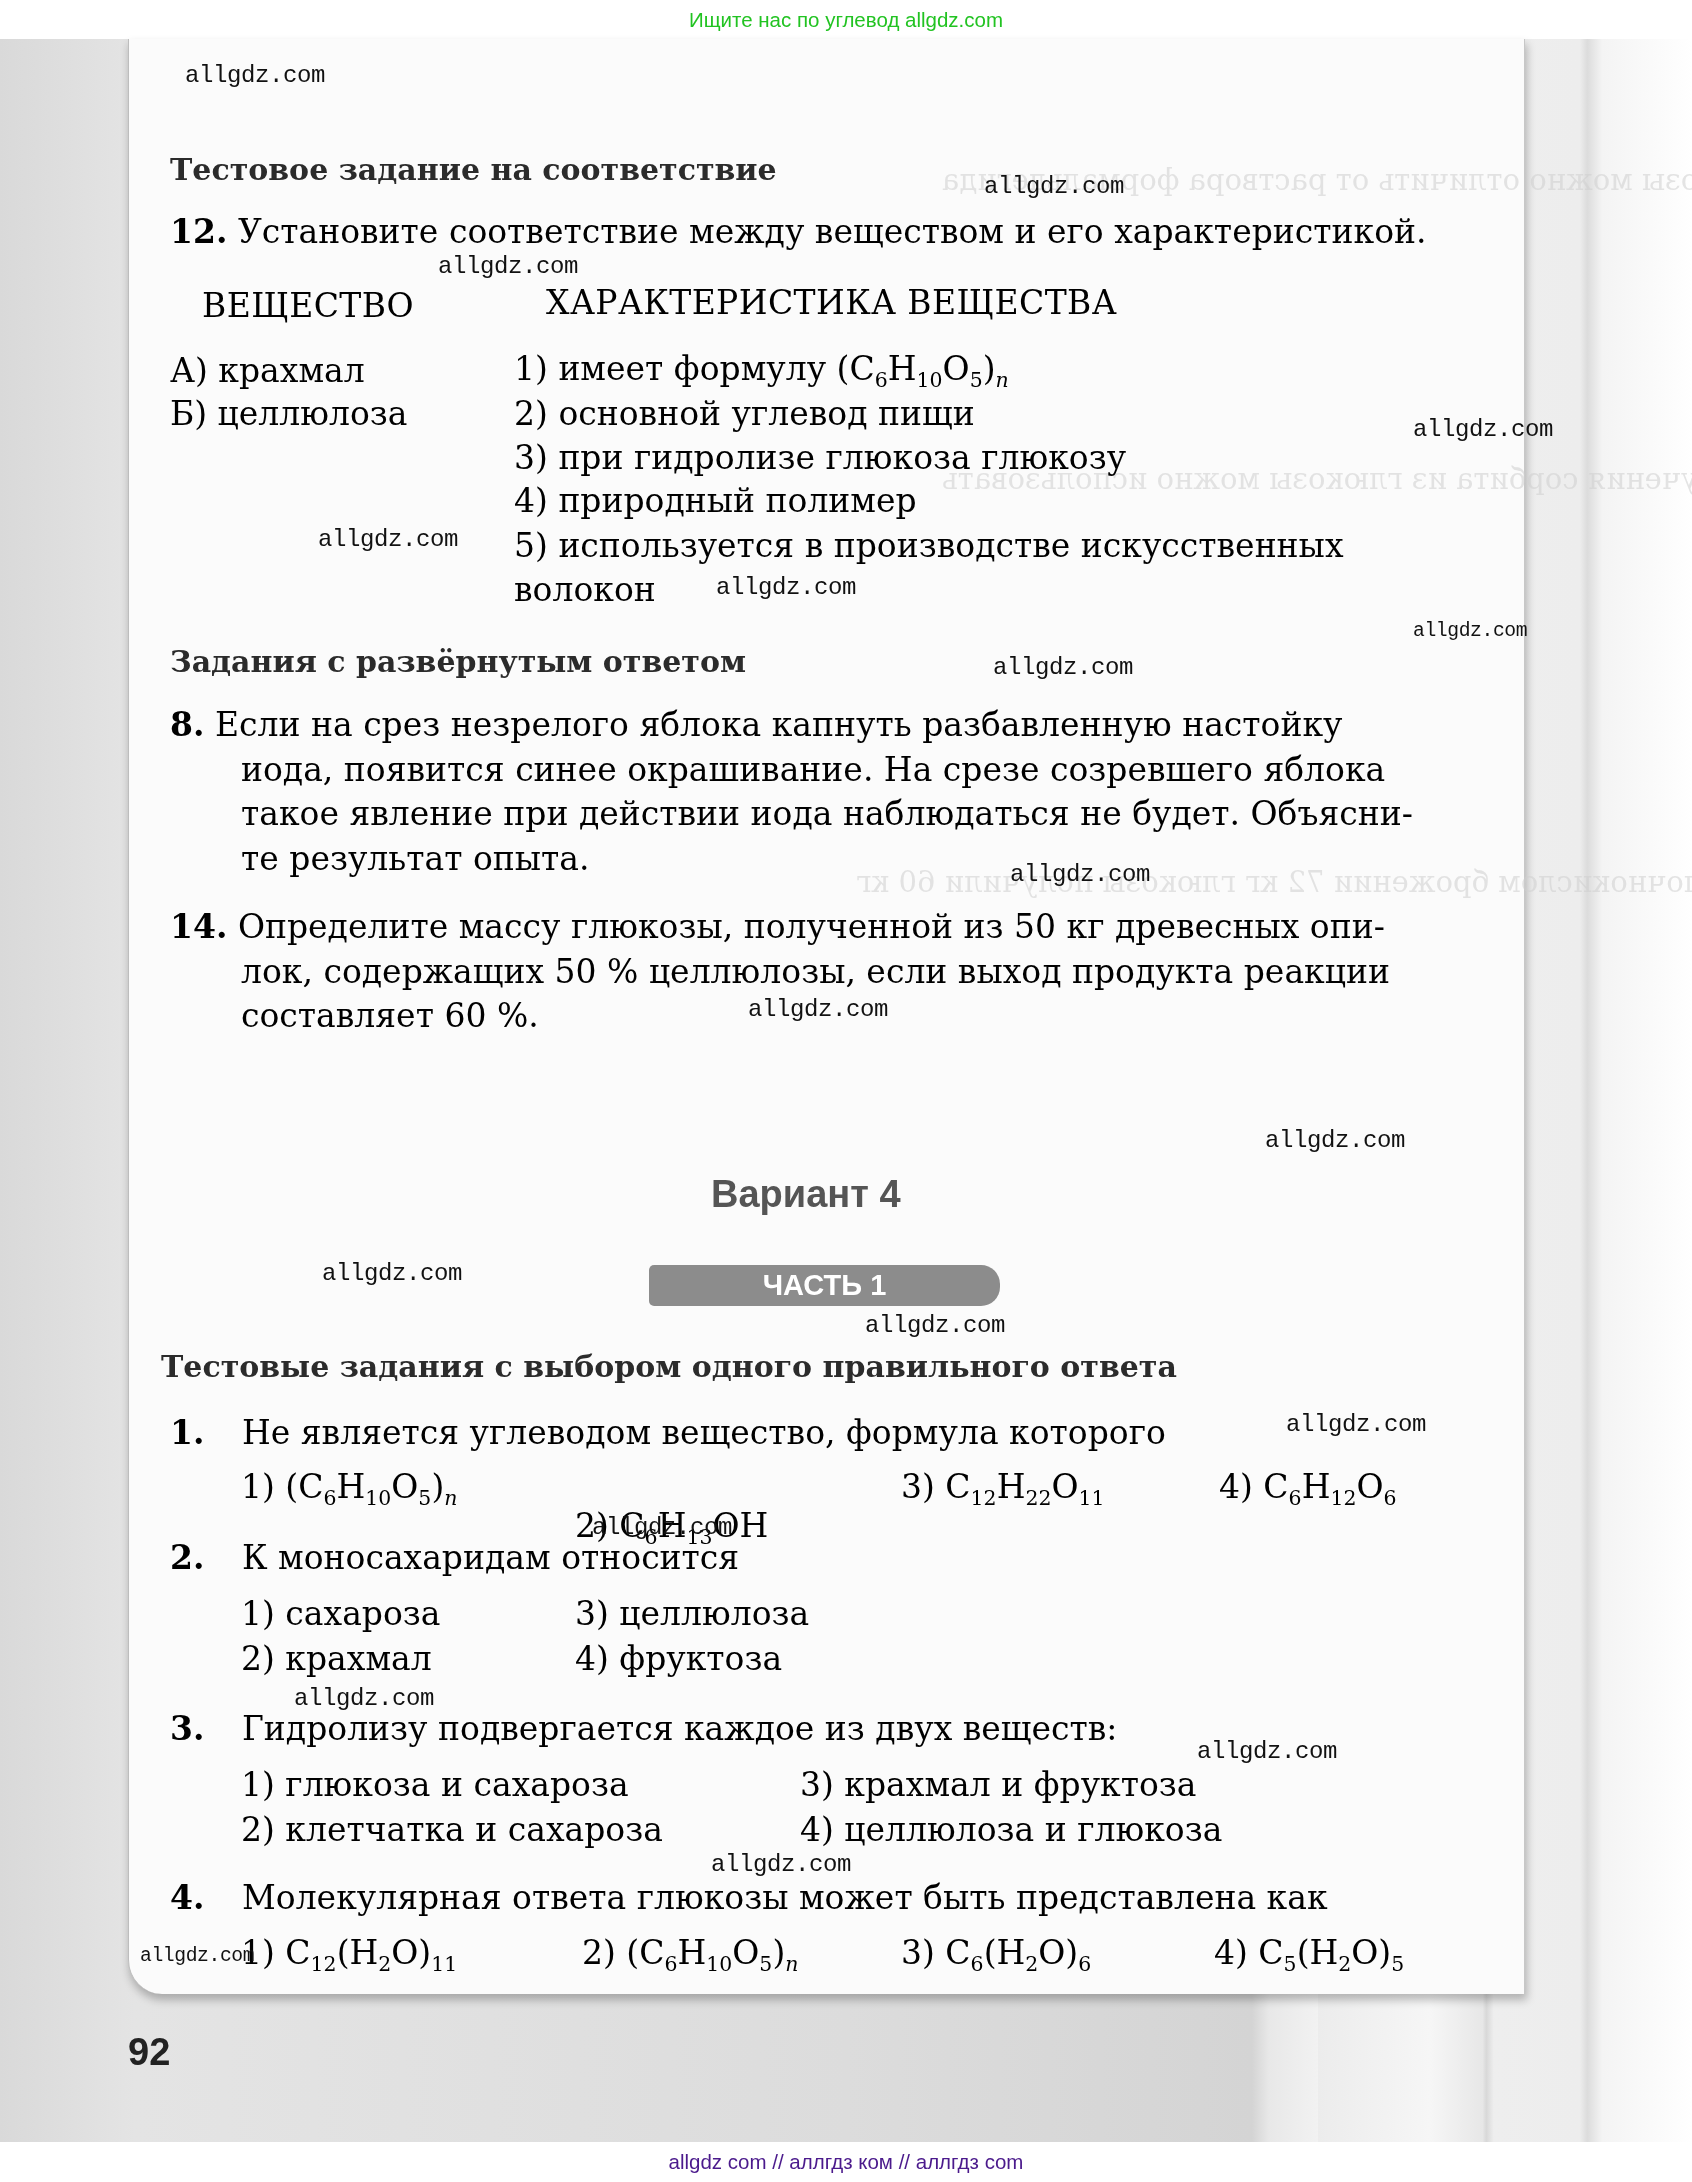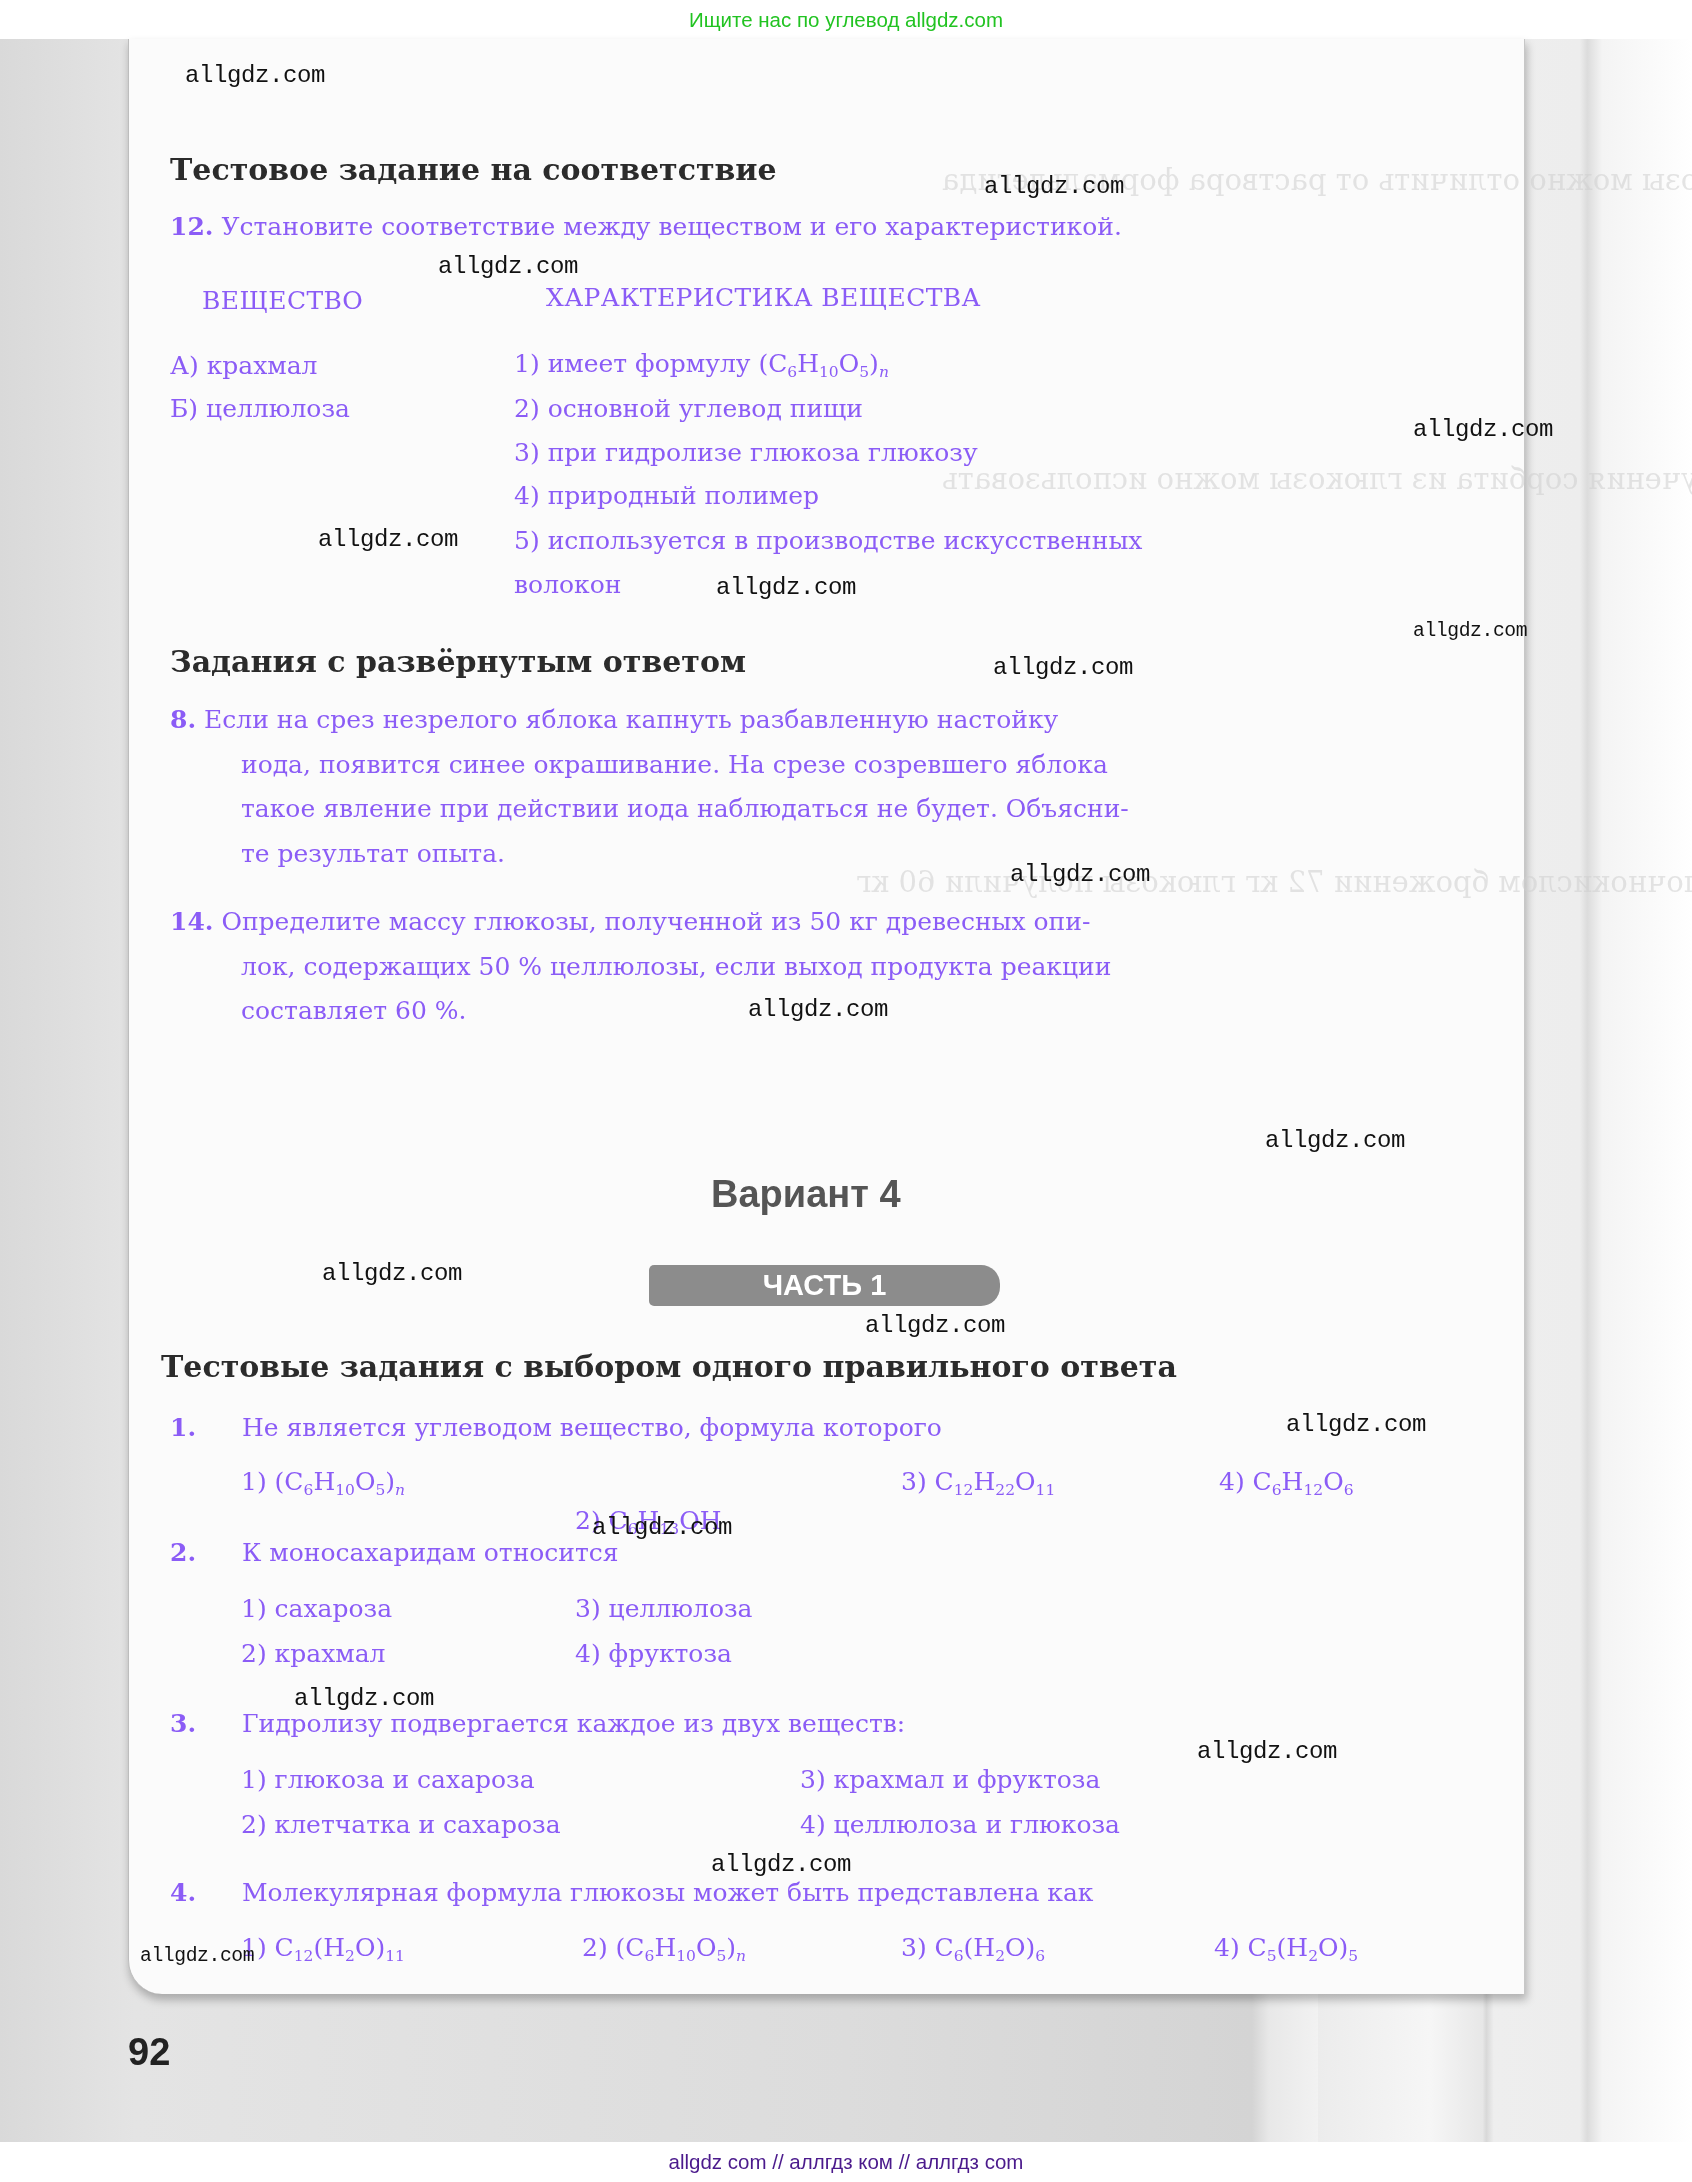--- a/index.html
+++ b/index.html
@@ -43,21 +43,21 @@
   }
   .wm {
     position: absolute; font-family: Liberation Mono, monospace; font-size: 24px;
     color: #111111; white-space: nowrap; letter-spacing: -0.4px;
   }
   .wm.small { font-size: 19.7px; }
   .h-section {
     position: absolute; font-weight: bold; font-size: 30px; color: #2b2b2b; white-space: nowrap;
   }
   .line {
-    position: absolute; font-size: 25px; white-space: nowrap; color: #8b5cf6;
+    position: absolute; font-size: 33px; white-space: nowrap; color: #000000;
   }
   .qnum { font-weight: bold; }
   .caps { letter-spacing: 0.4px; margin-left: 32px; }
   sub { font-size: 0.62em; vertical-align: -0.35em; line-height: 0; }
   .variant-title {
     position: absolute; left: 711px; top: 1173px; font-family: "Liberation Sans", sans-serif;
     font-weight: bold; font-size: 38px; color: #555555; white-space: nowrap;
   }
   .part-badge {
     position: absolute; left: 649px; top: 1265px; width: 351px; height: 41px;
@@ -159,21 +159,21 @@
 
 <div class="line" style="left:170px;top:1709px;">
   <span class="qnum" style="display:inline-block;width:72px;">3.</span><span>Гидролизу подвергается каждое из двух веществ:</span>
 </div>
 <div class="line" style="left:241px;top:1765px;">1) глюкоза и сахароза</div>
 <div class="line" style="left:800px;top:1765px;">3) крахмал и фруктоза</div>
 <div class="line" style="left:241px;top:1810px;">2) клетчатка и сахароза</div>
 <div class="line" style="left:800px;top:1810px;">4) целлюлоза и глюкоза</div>
 
 <div class="line" style="left:170px;top:1878px;">
-  <span class="qnum" style="display:inline-block;width:72px;">4.</span><span>Молекулярная формула глюкозы может быть представлена как</span>
+  <span class="qnum" style="display:inline-block;width:72px;">4.</span><span>Молекулярная ответа глюкозы может быть представлена как</span>
 </div>
 <div class="line" style="left:241px;top:1933px;">1) C<sub>12</sub>(H<sub>2</sub>O)<sub>11</sub></div>
 <div class="line" style="left:582px;top:1933px;">2) (C<sub>6</sub>H<sub>10</sub>O<sub>5</sub>)<sub><i>n</i></sub></div>
 <div class="line" style="left:901px;top:1933px;text-align:center;">3) C<sub>6</sub>(H<sub>2</sub>O)<sub>6</sub></div>
 <div class="line" style="left:1214px;top:1933px;">4) C<sub>5</sub>(H<sub>2</sub>O)<sub>5</sub></div>
 
 <div class="page-number">92</div>
 
 <div class="wm" style="left:185px;top:62px;">allgdz.com</div>
 <div class="wm" style="left:984px;top:173px;">allgdz.com</div>

